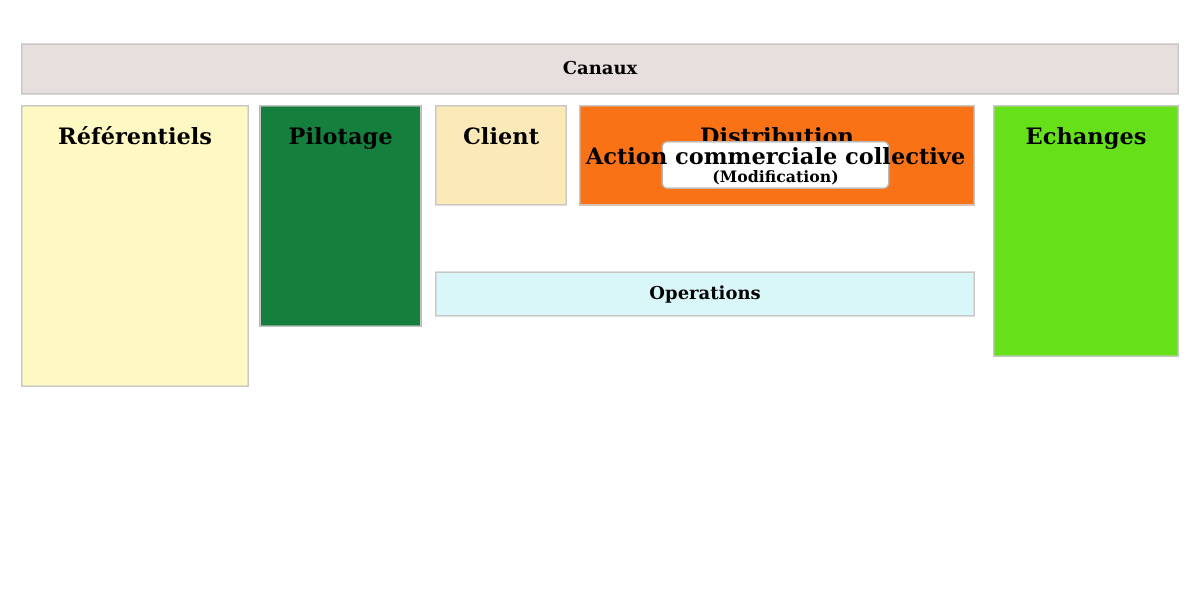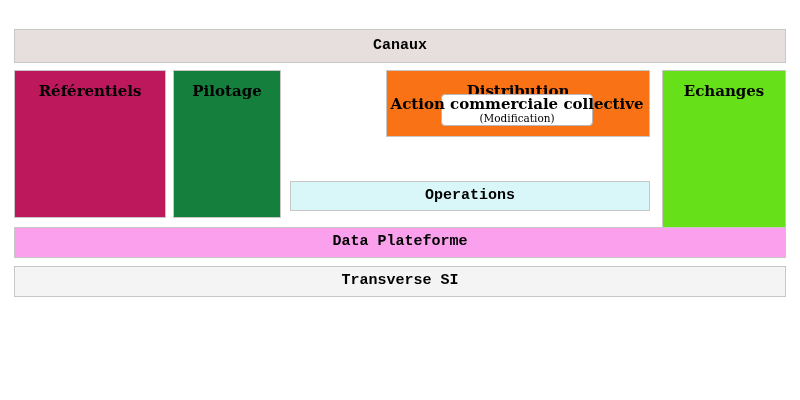--- a/index.html
+++ b/index.html
@@ -45,33 +45,32 @@
     padding-top: 12px;
     font-size: 15px;
   }
 
   .bar {
     display: flex;
     align-items: center;
     justify-content: center;
   }
   .bar > .lbl {
-    font-size: 15px;
-    font-family: Liberation Mono, monospace;
+    font-size: 12px;
   }
 
   
   #canaux {
     left: 14px; top: 29px; width: 772px; height: 34px;
     background: #e7dfde;
   }
 
   #referentiels {
-    left: 14px; top: 70px; width: 152px; height: 148px;
-    background: #be185d;
+    left: 14px; top: 70px; width: 152px; height: 188px;
+    background: #fef9c3;
   }
 
   #pilotage {
     left: 173px; top: 70px; width: 108px; height: 148px;
     background: #15803d;
   }
 
   #client {
     left: 290px; top: 70px; width: 88px; height: 67px;
     background: #fbe9b8;
@@ -96,21 +95,21 @@
     line-height: 1.12;
   }
   #action-box .t1 {
     font-size: 15px;
     font-weight: bold;
     color: #000000;
     white-space: nowrap;
   }
   #action-box .t2 {
     font-size: 10.5px;
-    font-weight: normal;
+    font-weight: bold;
     color: #000000;
     white-space: nowrap;
   }
 
   #operations {
     left: 290px; top: 145px; width: 360px; height: 30px;
     background: #d9f7f9;
     margin-top: 36px;
   }
 
@@ -144,39 +143,36 @@
   </div>
 
   <div class="block tall" id="referentiels">
     <span class="lbl">Référentiels</span>
   </div>
 
   <div class="block tall" id="pilotage">
     <span class="lbl">Pilotage</span>
   </div>
 
+  <div class="block tall" id="client">
+    <span class="lbl">Client</span>
+  </div>
 
   <div class="block tall" id="distribution">
     <span class="lbl">Distribution</span>
     <div id="action-box">
       <span class="t1">Action commerciale collective</span>
       <span class="t2">(Modification)</span>
     </div>
   </div>
 
   <div class="block bar" id="operations">
     <span class="lbl">Operations</span>
   </div>
 
 
   <div class="block tall" id="echanges">
     <span class="lbl">Echanges</span>
   </div>
 
-  <div class="block bar" id="data-plateforme">
-    <span class="lbl">Data Plateforme</span>
-  </div>
 
-  <div class="block bar" id="transverse-si">
-    <span class="lbl">Transverse SI</span>
-  </div>
 
 </div>
 
 </body></html>

